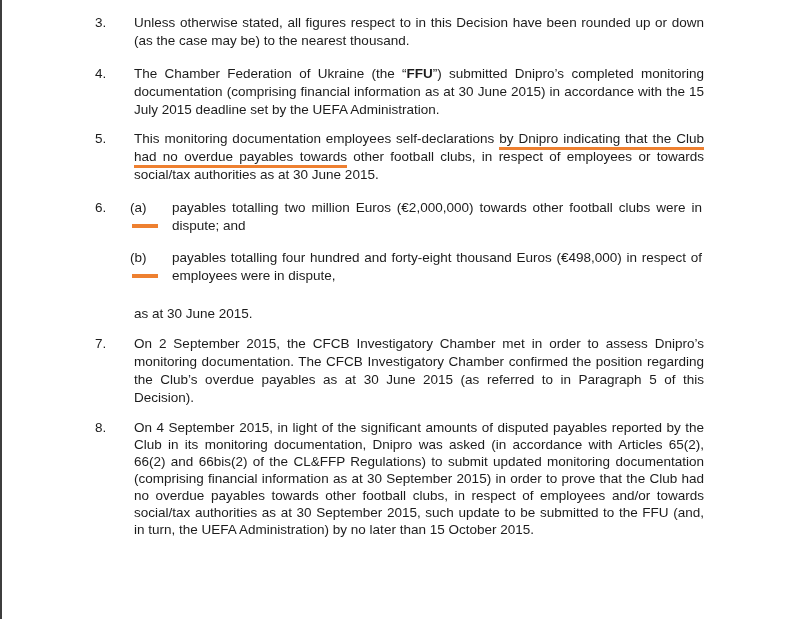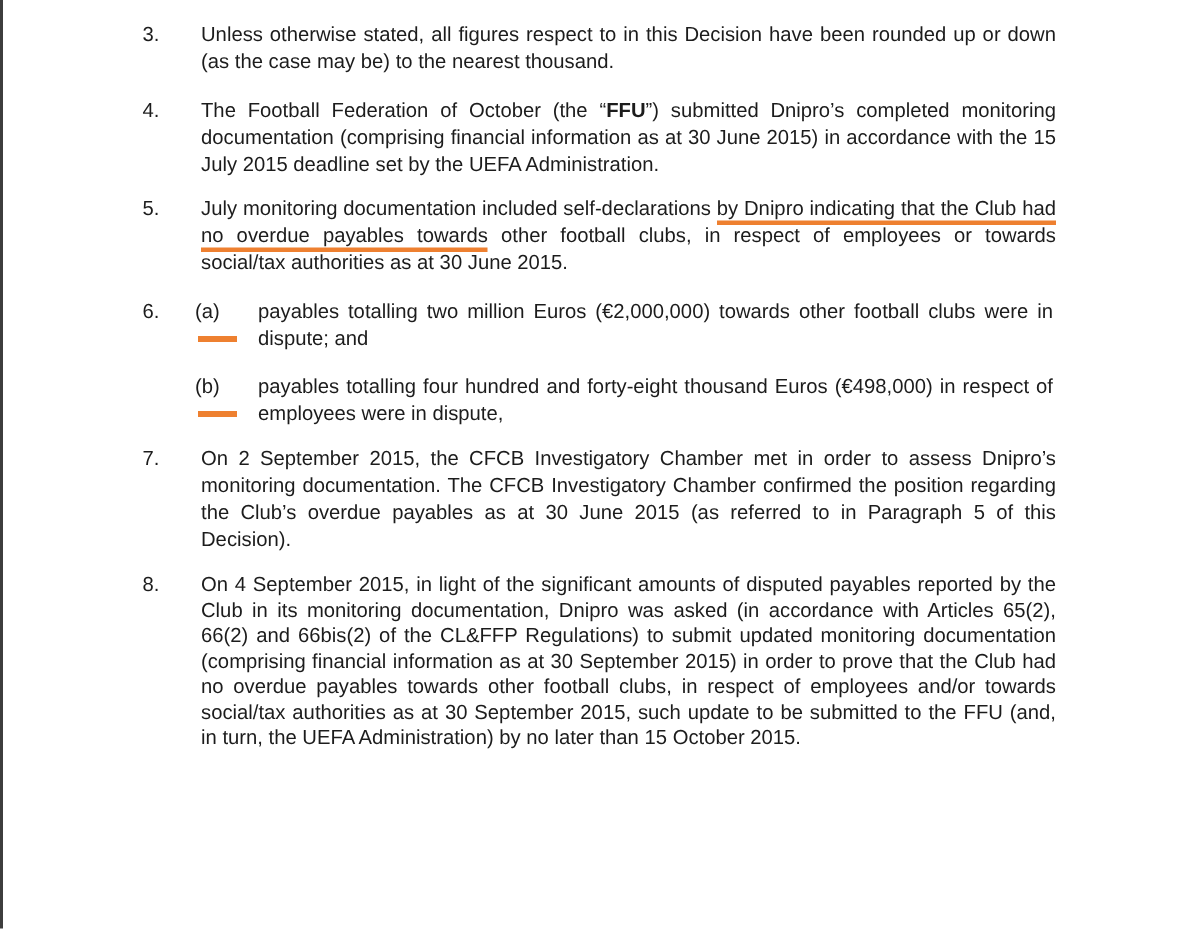--- a/index.html
+++ b/index.html
@@ -72,28 +72,29 @@
   }
 </style>
 </head>
 <body>
 
 <div class="page">
 
   <div class="para p3"><span class="num">3.</span><span>Unless otherwise stated, all figures respect to in this Decision have been rounded up or down (as the case may be) to the nearest thousand.</span></div>
 
 
-  <div class="para p4"><span class="num">4.</span><span>The Football Federation of October (the “</span><span class="b">FFU</span><span>”) submitted Dnipro’s completed monitoring documentation (comprising financial information as at 30 June 2015) in accordance with the 15 July 2015 deadline set by the UEFA Administration.</span></div>
+  <div class="para p4"><span class="num">4.</span><span>The Chamber Federation of Ukraine (the “</span><span class="b">FFU</span><span>”) submitted Dnipro’s completed monitoring documentation (comprising financial information as at 30 June 2015) in accordance with the 15 July 2015 deadline set by the UEFA Administration.</span></div>
 
-  <div class="para p5"><span class="num">5.</span><span>July monitoring documentation included self-declarations </span><span class="u">by Dnipro indicating that the Club had no overdue payables towards</span><span> other football clubs, in respect of employees or towards social/tax authorities as at 30 June 2015.</span></div>
+  <div class="para p5"><span class="num">5.</span><span>This monitoring documentation employees self-declarations </span><span class="u">by Dnipro indicating that the Club had no overdue payables towards</span><span> other football clubs, in respect of employees or towards social/tax authorities as at 30 June 2015.</span></div>
 
   <div class="para p6"><span class="num">6.</span></div>
 
   <div class="item item-a"><span class="marker">(a)</span><span class="mark-bar"></span><span>payables totalling two million Euros (€2,000,000) towards other football clubs were in dispute; and</span></div>
 
   <div class="item item-b"><span class="marker">(b)</span><span class="mark-bar"></span><span>payables totalling four hundred and forty-eight thousand Euros (€498,000) in respect of employees were in dispute,</span></div>
 
+  <div class="closing">as at 30 June 2015.</div>
 
   <div class="para p7"><span class="num">7.</span><span>On 2 September 2015, the CFCB Investigatory Chamber met in order to assess Dnipro’s monitoring documentation. The CFCB Investigatory Chamber confirmed the position regarding the Club’s overdue payables as at 30 June 2015 (as referred to in Paragraph 5 of this Decision).</span></div>
 
   <div class="para p8"><span class="num">8.</span><span>On 4 September 2015, in light of the significant amounts of disputed payables reported by the Club in its monitoring documentation, Dnipro was asked (in accordance with Articles 65(2), 66(2) and 66bis(2) of the CL&amp;FFP Regulations) to submit updated monitoring documentation (comprising financial information as at 30 September 2015) in order to prove that the Club had no overdue payables towards other football clubs, in respect of employees and/or towards social/tax authorities as at 30 September 2015, such update to be submitted to the FFU (and, in turn, the UEFA Administration) by no later than 15 October 2015.</span></div>
 
 </div>
 
 </body></html>

